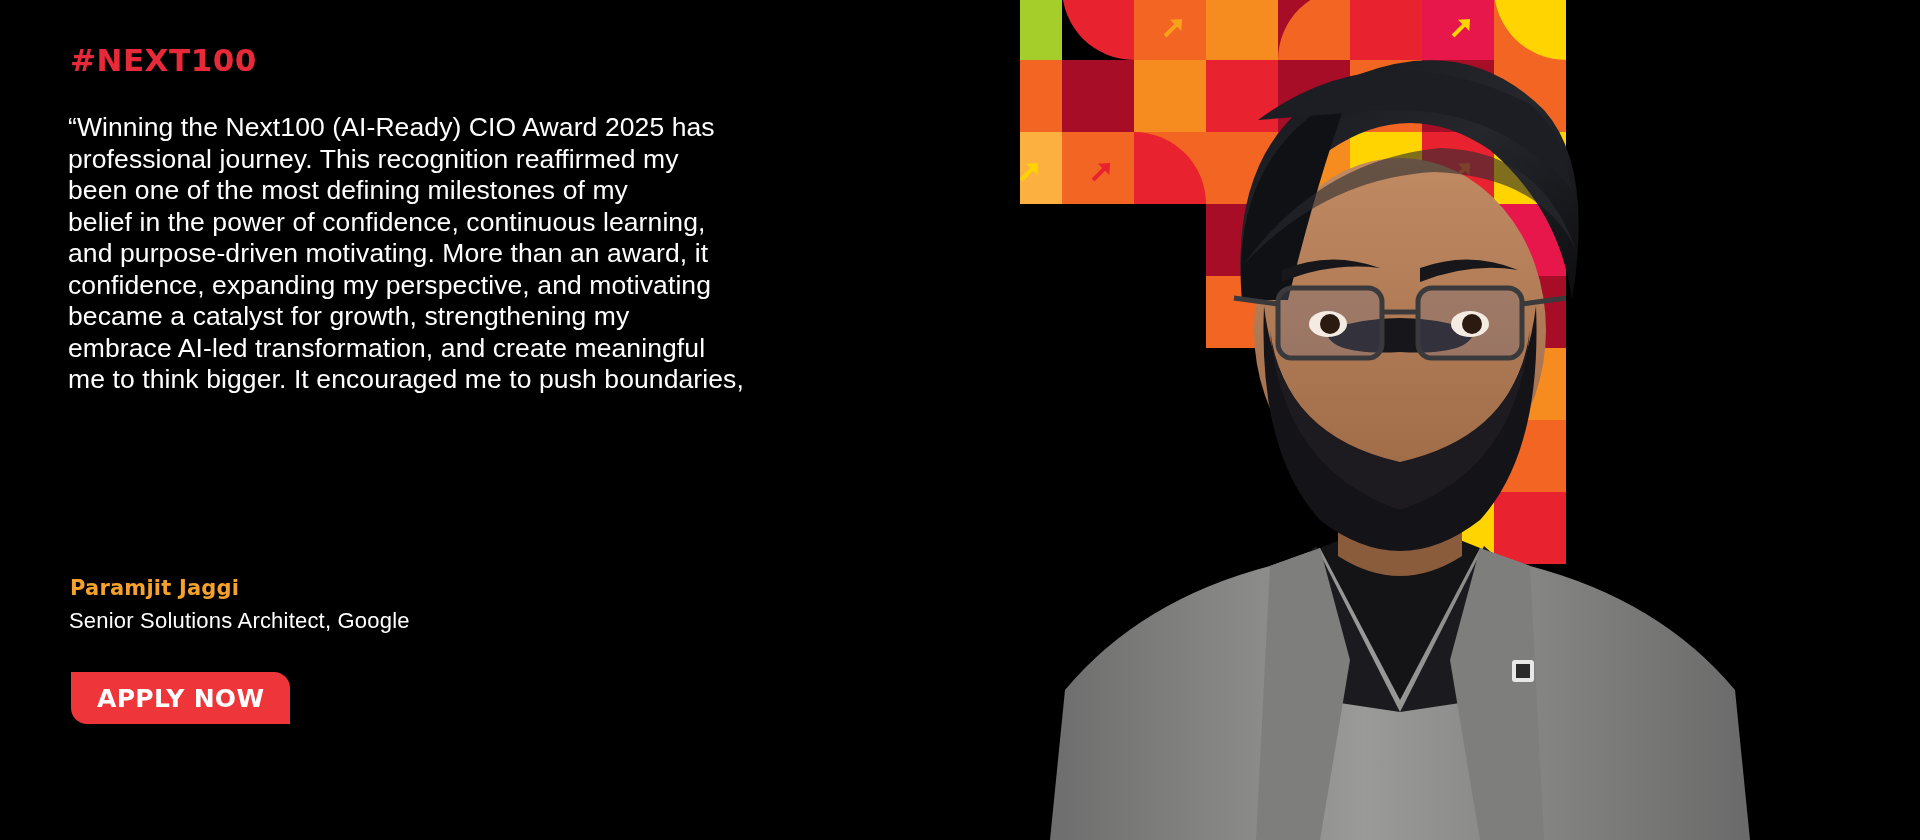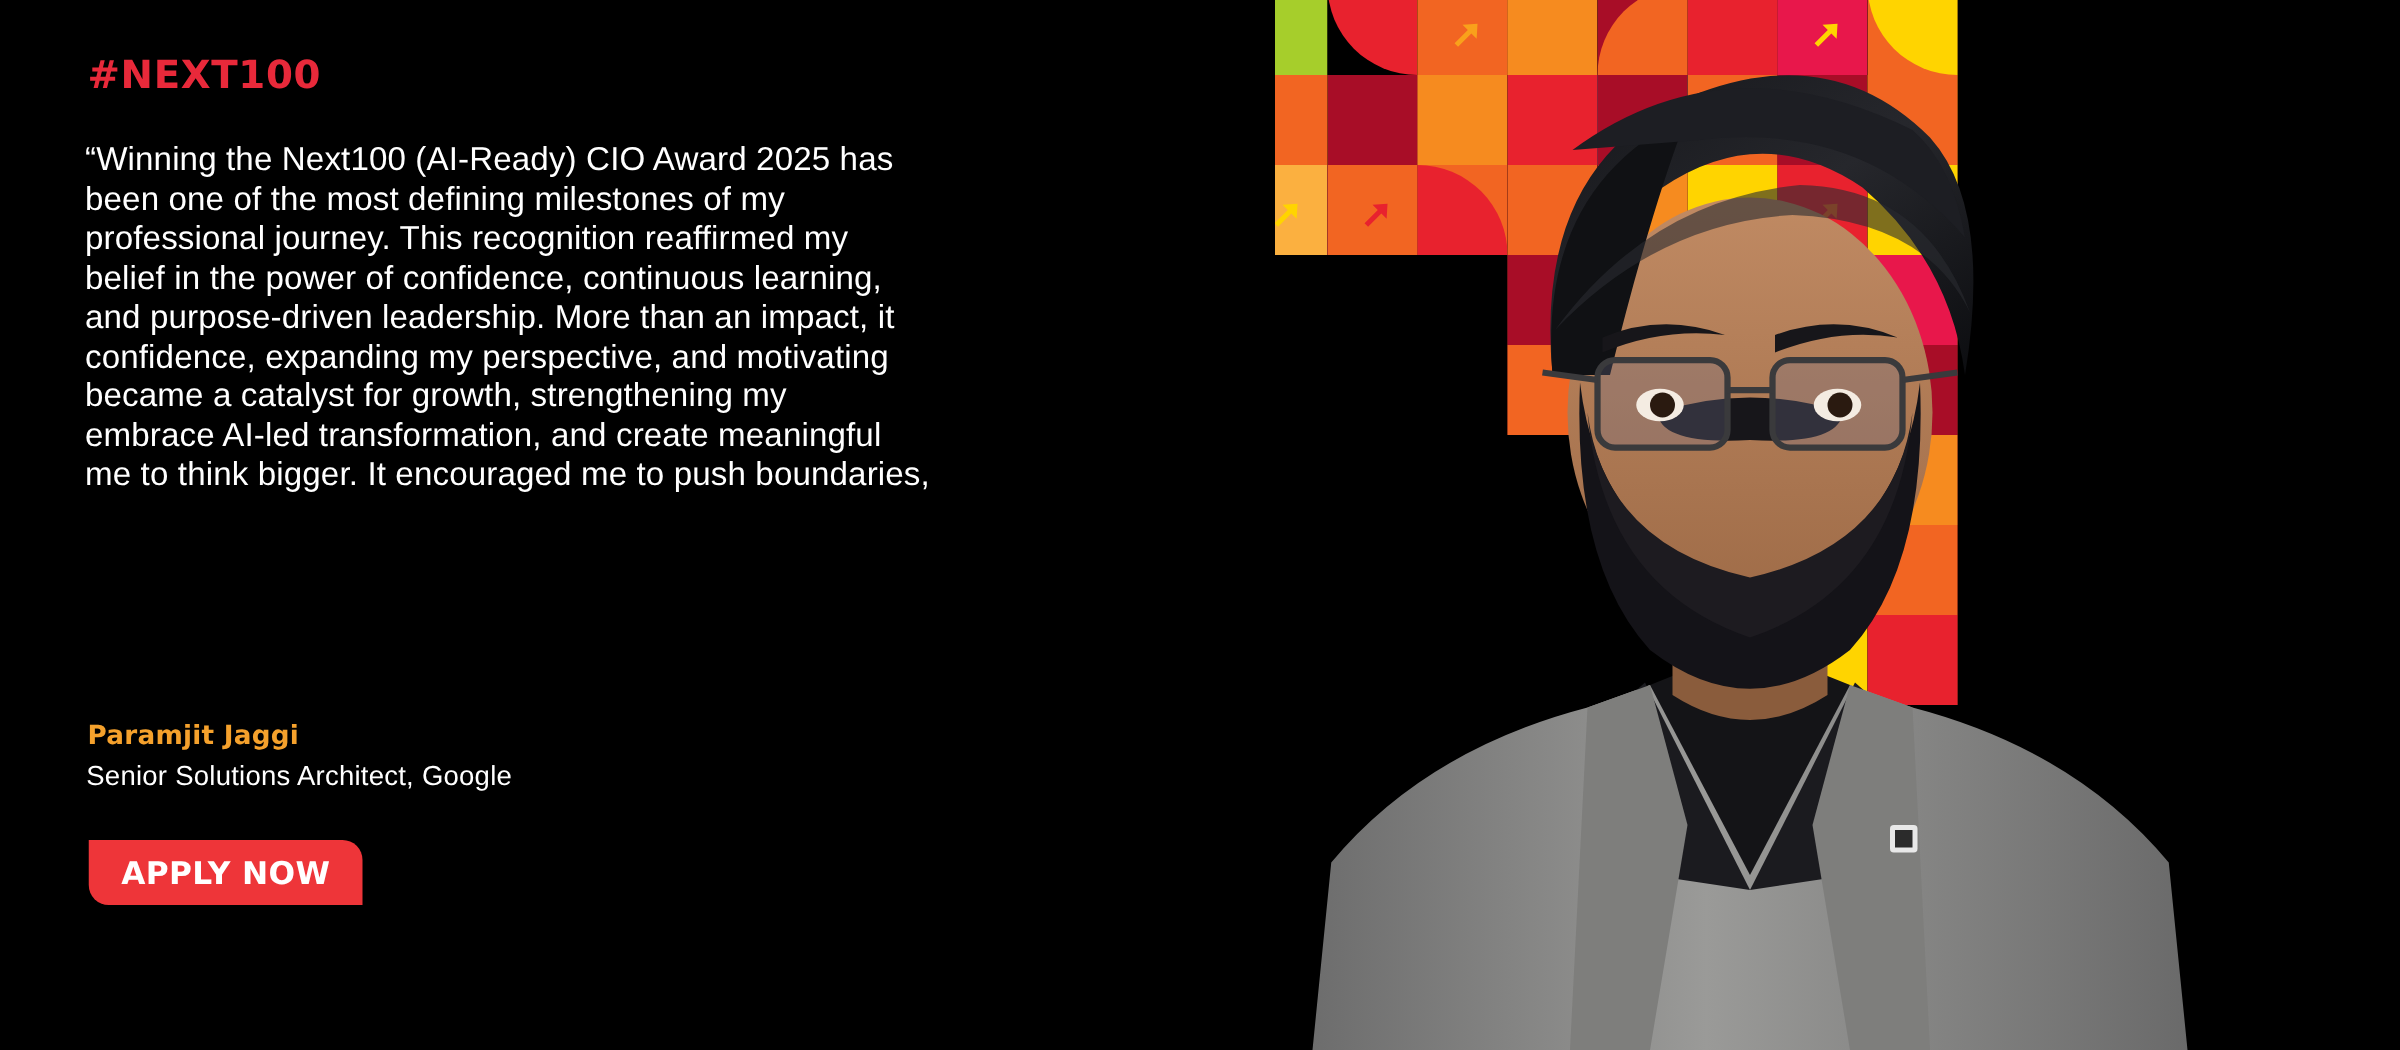--- a/index.html
+++ b/index.html
@@ -326,24 +326,24 @@
       </svg>
     </div>
   </div>
 
   <div class="copy">
 
     <div class="kicker">#NEXT100</div>
 
     <div class="quote">
         <span>“Winning the Next100 (AI-Ready) CIO Award 2025 has</span>
+        <span>professional journey. This recognition reaffirmed my</span>
         <span>been one of the most defining milestones of my</span>
-        <span>professional journey. This recognition reaffirmed my</span>
         <span>belief in the power of confidence, continuous learning,</span>
-        <span>and purpose-driven leadership.  More than an impact, it</span>
+        <span>and purpose-driven motivating.  More than an award, it</span>
         <span>confidence, expanding my perspective, and motivating</span>
         <span>became a catalyst for growth, strengthening my</span>
         <span>embrace AI-led transformation, and create meaningful</span>
         <span>me to think bigger. It encouraged me to push boundaries,</span>
       </div>
 
     <div class="name">Paramjit Jaggi</div>
     <div class="role">Senior Solutions Architect, Google</div>
 
     <button class="cta">APPLY NOW</button>

